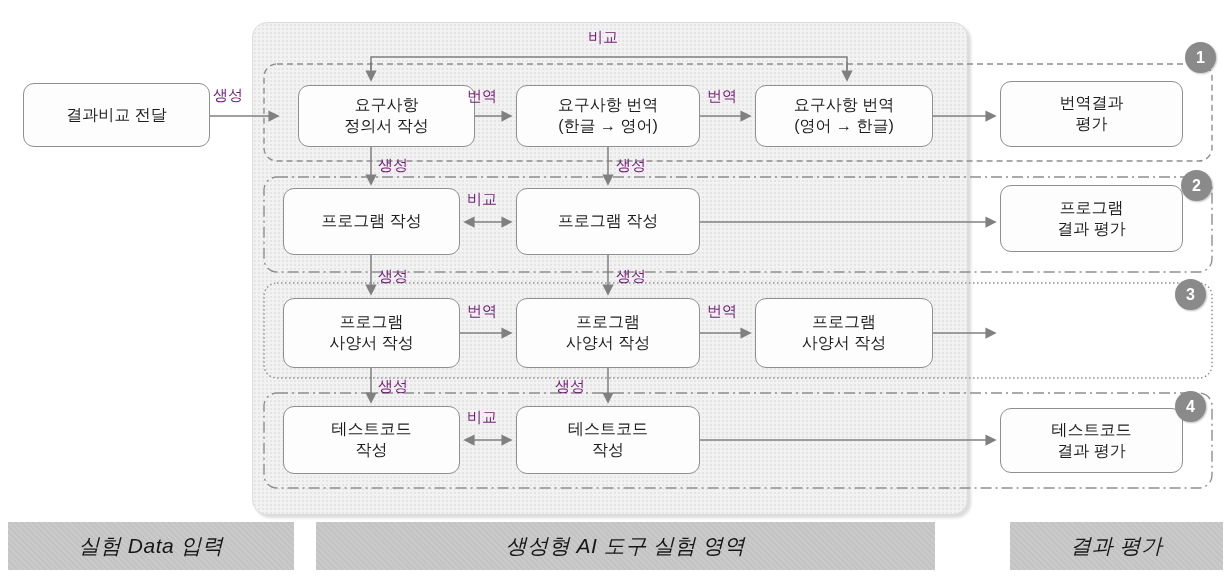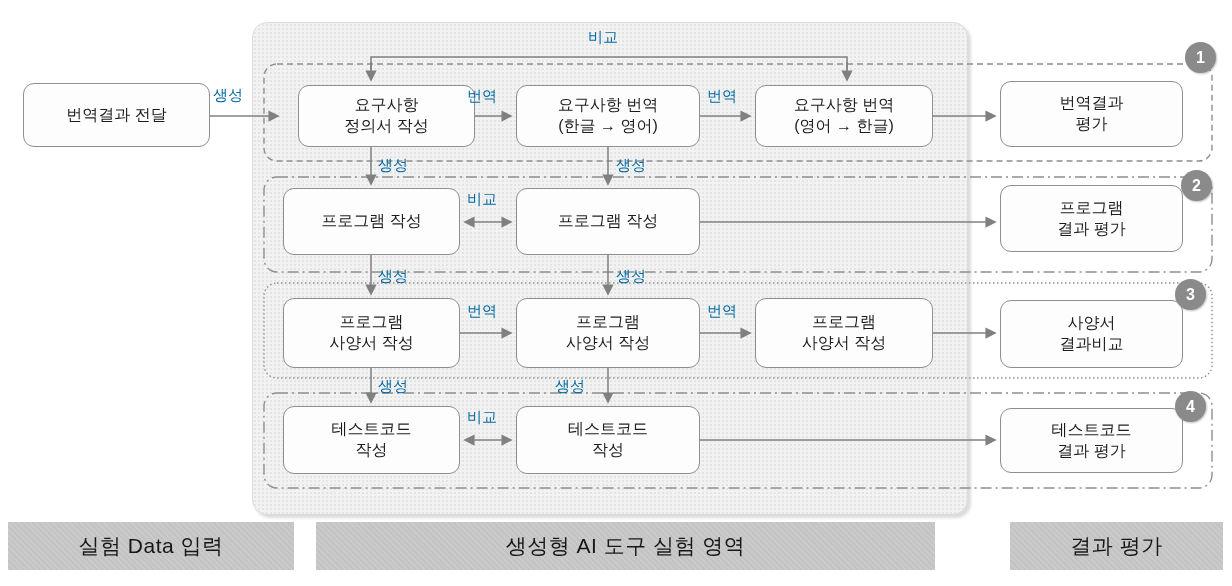--- a/index.html
+++ b/index.html
@@ -16,35 +16,35 @@
     box-shadow:3px 3px 3px rgba(0,0,0,0.14);
   }
   svg.wires{position:absolute;left:0;top:0;z-index:2;}
   .node{
     position:absolute;z-index:3;display:flex;align-items:center;justify-content:center;
     background:#fdfdfd;border:1.6px solid #8f8f8f;border-radius:11px;
     box-sizing:border-box;text-align:center;
   }
   .node span{white-space:pre-line;font-size:16px;line-height:1.3;color:#1c1c1c;}
   .edge-label{
-    position:absolute;z-index:4;font-size:15px;color:#0369a1;line-height:1;
+    position:absolute;z-index:4;font-size:15px;color:#701a75;line-height:1;
     white-space:nowrap;
   }
   .badge{
     position:absolute;z-index:5;width:31px;height:31px;border-radius:50%;
     background:#8a8a8a;color:#ffffff;font-size:16px;font-weight:bold;
     display:flex;align-items:center;justify-content:center;
     box-shadow:1px 1px 2px rgba(0,0,0,0.25);
   }
   .footer-bar{
     position:absolute;z-index:3;top:522px;height:48px;
     background-color:#c3c3c3;
     background-image:repeating-linear-gradient(45deg, rgba(255,255,255,0.12) 0 2px, transparent 2px 4px);
     display:flex;align-items:center;justify-content:center;
-    font-size:21px;color:#161616;letter-spacing:0.5px;
+    font-size:21px;color:#161616;letter-spacing:0.5px;font-style:italic;
   }
 </style>
 </head>
 <body>
 
 <div class="canvas">
 
   <div class="container-bg"></div>
 
   <svg class="wires" width="1232" height="586" viewBox="0 0 1232 586">
@@ -90,21 +90,21 @@
       <line x1="371" y1="368" x2="371" y2="402" marker-end="url(#ah)"></line>
       <line x1="608" y1="368" x2="608" y2="402" marker-end="url(#ah)"></line>
 
       <line x1="488" y1="440" x2="465" y2="440" marker-end="url(#ah)"></line>
       <line x1="488" y1="440" x2="511" y2="440" marker-end="url(#ah)"></line>
       <line x1="700" y1="440" x2="995" y2="440" marker-end="url(#ah)"></line>
     </g>
   </svg>
 
   <div class="node" style="left:23px;top:83px;width:187px;height:64px">
-    <span>번역결과 전달</span>
+    <span>결과비교 전달</span>
     </div>
 
   <div class="node" style="left:298px;top:85px;width:177px;height:62px">
     <span>요구사항
 정의서 작성</span>
     </div>
   <div class="node" style="left:516px;top:85px;width:184px;height:62px">
     <span>요구사항 번역
 (한글 → 영어)</span>
     </div>
@@ -133,24 +133,20 @@
 사양서 작성</span>
     </div>
   <div class="node" style="left:516px;top:298px;width:184px;height:70px">
     <span>프로그램
 사양서 작성</span>
     </div>
   <div class="node" style="left:755px;top:298px;width:178px;height:70px">
     <span>프로그램
 사양서 작성</span>
     </div>
-  <div class="node" style="left:1000px;top:300px;width:183px;height:68px">
-    <span>사양서
-결과비교</span>
-    </div>
 
   <div class="node" style="left:283px;top:406px;width:177px;height:68px">
     <span>테스트코드
 작성</span>
     </div>
   <div class="node" style="left:516px;top:406px;width:184px;height:68px">
     <span>테스트코드
 작성</span>
     </div>
   <div class="node" style="left:1000px;top:408px;width:183px;height:65px">

